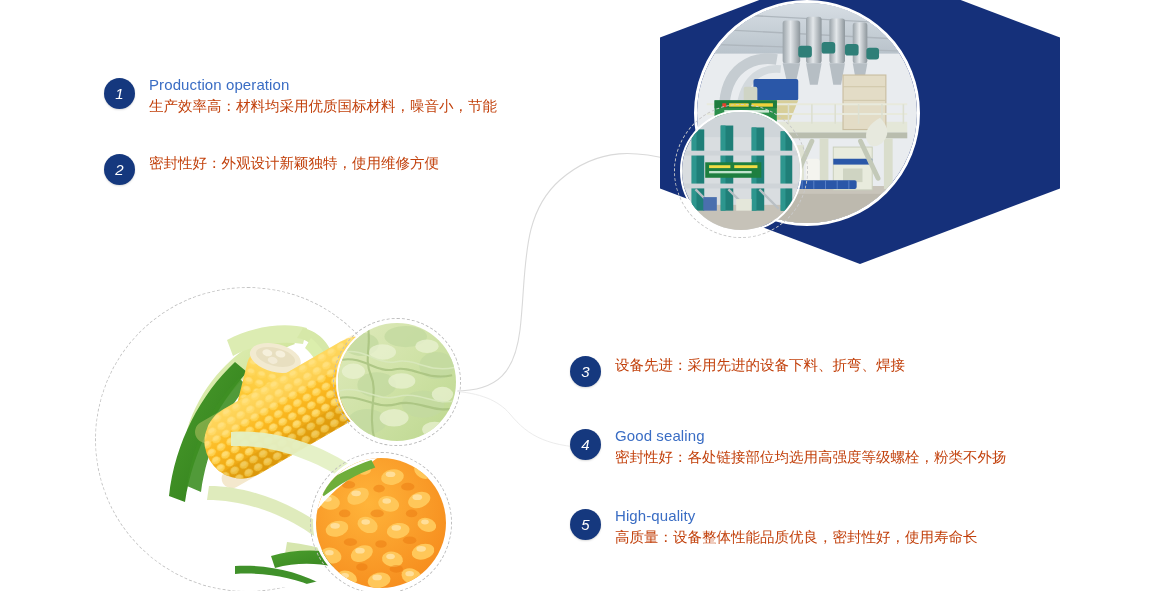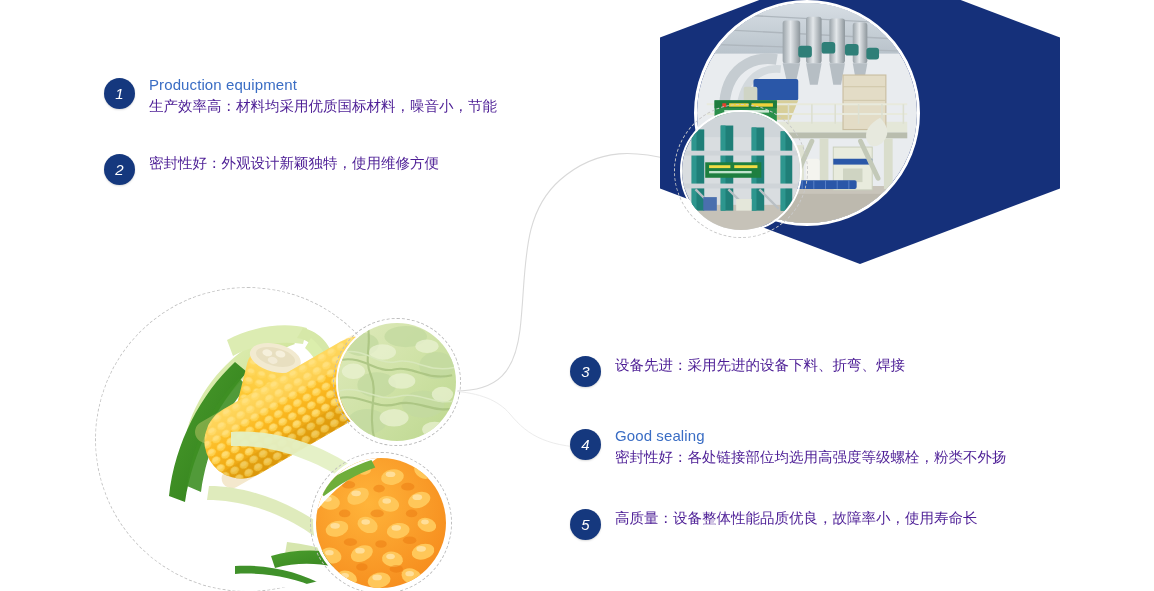--- a/index.html
+++ b/index.html
@@ -32,21 +32,21 @@
   }
   .ftext{margin-left:14px;}
   .ftitle{
     color:#3a6dc4;
     font-size:15px;
     line-height:19px;
     letter-spacing:.1px;
     white-space:nowrap;
   }
   .fdesc{
-    color:#4c1d95;
+    color:#c2410c;
     font-size:14.5px;
     line-height:22px;
     white-space:nowrap;
     margin-top:1px;
   }
 
   
   .hexwrap{position:absolute;left:660px;top:-38px;width:400px;height:302px;}
   .hex{
     position:absolute;left:0;top:0;width:400px;height:302px;
@@ -275,21 +275,21 @@
         <line x1="80" y1="80" x2="100" y2="100"></line>
       </g>
       <rect x="22" y="88" width="14" height="14" fill="#4a6fae"></rect>
       <rect x="56" y="90" width="16" height="12" fill="#e4e7da"></rect>
     </svg>
   </div>
 
   <div class="feature" style="left:104px;top:75px;">
     <div class="badge">1</div>
     <div class="ftext">
-      <div class="ftitle">Production equipment</div>
+      <div class="ftitle">Production operation</div>
       <div class="fdesc">生产效率高：材料均采用优质国标材料，噪音小，节能</div>
     </div>
   </div>
 
   <div class="feature" style="left:104px;top:151px;">
     <div class="badge">2</div>
     <div class="ftext">
       <div class="fdesc">密封性好：外观设计新颖独特，使用维修方便</div>
     </div>
   </div>
@@ -305,21 +305,22 @@
     <div class="badge">4</div>
     <div class="ftext">
       <div class="ftitle">Good sealing</div>
       <div class="fdesc">密封性好：各处链接部位均选用高强度等级螺栓，粉类不外扬</div>
     </div>
   </div>
 
   <div class="feature" style="left:570px;top:506px;">
     <div class="badge">5</div>
     <div class="ftext">
-      <div class="fdesc">高质量：设备整体性能品质优良，故障率小，使用寿命长</div>
+      <div class="ftitle">High-quality</div>
+      <div class="fdesc">高质量：设备整体性能品质优良，密封性好，使用寿命长</div>
     </div>
   </div>
 
   <div class="corn-dash"></div>
 
   <div class="corn-main">
     <svg class="ph" viewBox="0 0 278 278" preserveAspectRatio="xMidYMid slice">
       <defs>
         <linearGradient id="cob" x1="0" y1="0" x2="0" y2="1">
           <stop offset="0" stop-color="#ffd34a"></stop>

